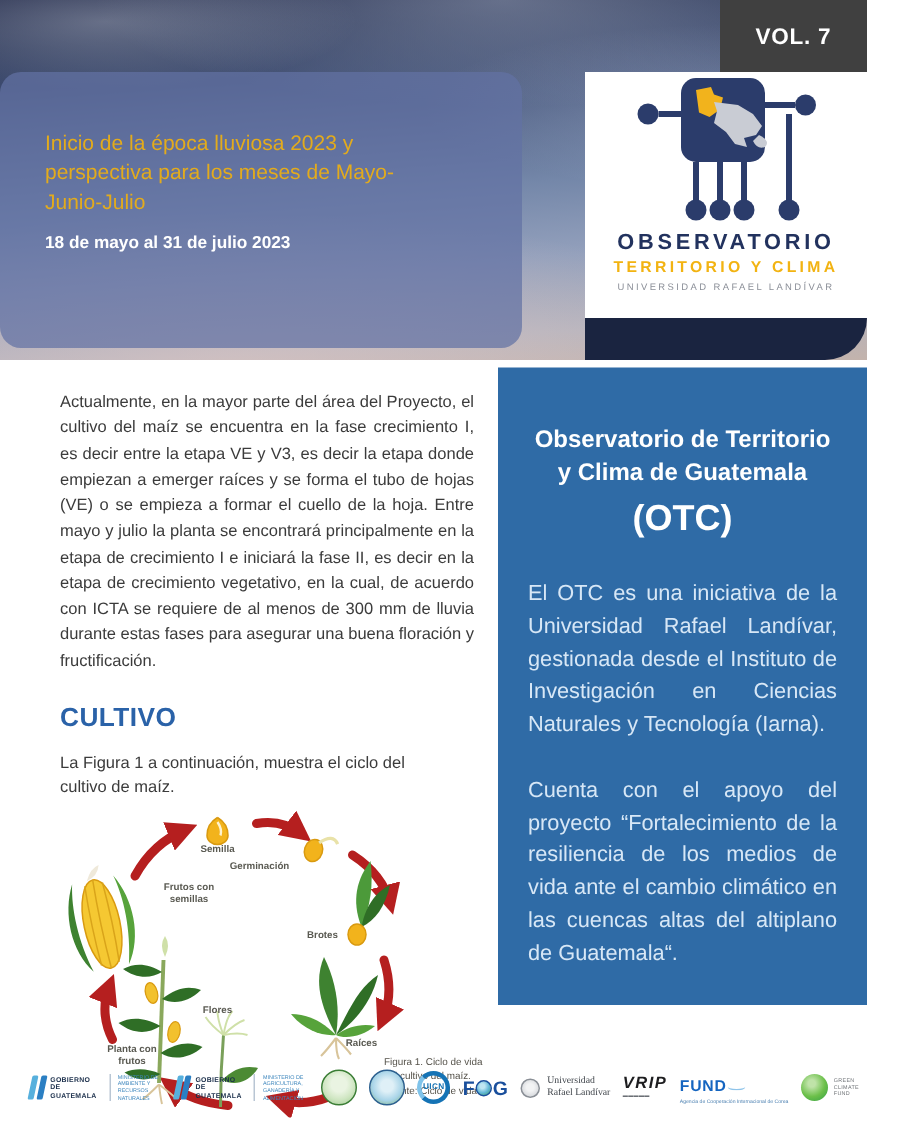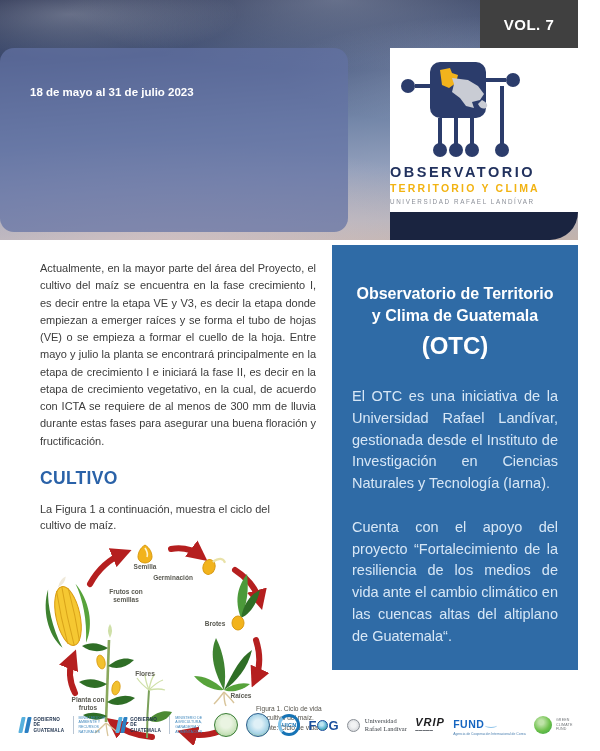--- a/index.html
+++ b/index.html
@@ -20,21 +20,21 @@
     display:flex; align-items:center; justify-content:center; }
   .vol-box span { color:#fff; font-weight:bold; font-size:15px; letter-spacing:.5px; }
 
   .title-card { position:absolute; left:0; top:48px; width:348px; height:184px;
     background:rgba(98,114,163,0.72); border-radius:14px; padding:26px 14px 0 30px; }
   .title-card h1 { color:#1e3464; font-size:16.5px; font-weight:bold; letter-spacing:.2px; }
   .subtitle { margin-top:12px; color:#e3ab1c; font-size:14px; line-height:1.38; width:250px; }
   .date-range { margin-top:12px; color:#ffffff; font-weight:bold; font-size:11.5px; }
 
   .logo-panel { position:absolute; left:390px; top:48px; width:188px; height:164px; background:#ffffff;
-    display:flex; flex-direction:column; padding-top:10px; }
+    display:flex; flex-direction:column; align-items:center; }
   .logo-panel svg { display:block; }
   .obs-line1 { color:#22325e; font-weight:bold; font-size:14.5px; letter-spacing:2.5px; margin-top:2px; }
   .obs-line2 { color:#f2b312; font-weight:bold; font-size:10.5px; letter-spacing:2.2px; margin-top:2px; }
   .obs-line3 { color:#8b8f98; font-size:6.3px; letter-spacing:1.6px; margin-top:4px; }
   .navy-band { position:absolute; left:390px; top:212px; width:188px; height:28px; background:#1a2440;
     border-bottom-right-radius:28px; }
 
   
   .left-col { position:absolute; left:40px; top:260px; width:276px; }
   .body-par { font-size:11px; line-height:1.57; color:#3b3b3b; text-align:justify; }
@@ -89,20 +89,21 @@
 </style>
 </head>
 <body>
 
 <div class="page">
 
   <div class="header">
     <div class="sky"></div>
 
     <div class="title-card">
+      <div class="subtitle">Inicio de la época lluviosa 2023 y perspectiva para los meses de Mayo-Junio-Julio</div>
       <div class="date-range">18 de mayo al 31 de julio 2023</div>
     </div>
 
     <div class="logo-panel">
       <svg width="140" height="104" viewBox="0 0 140 104">
         <g stroke="#2b3c6b" stroke-width="4">
           <line x1="25" y1="28" x2="40" y2="28"></line>
           <line x1="96" y1="22" x2="116" y2="22"></line>
           <line x1="50" y1="60" x2="50" y2="86"></line>
           <line x1="66" y1="60" x2="66" y2="86"></line>

